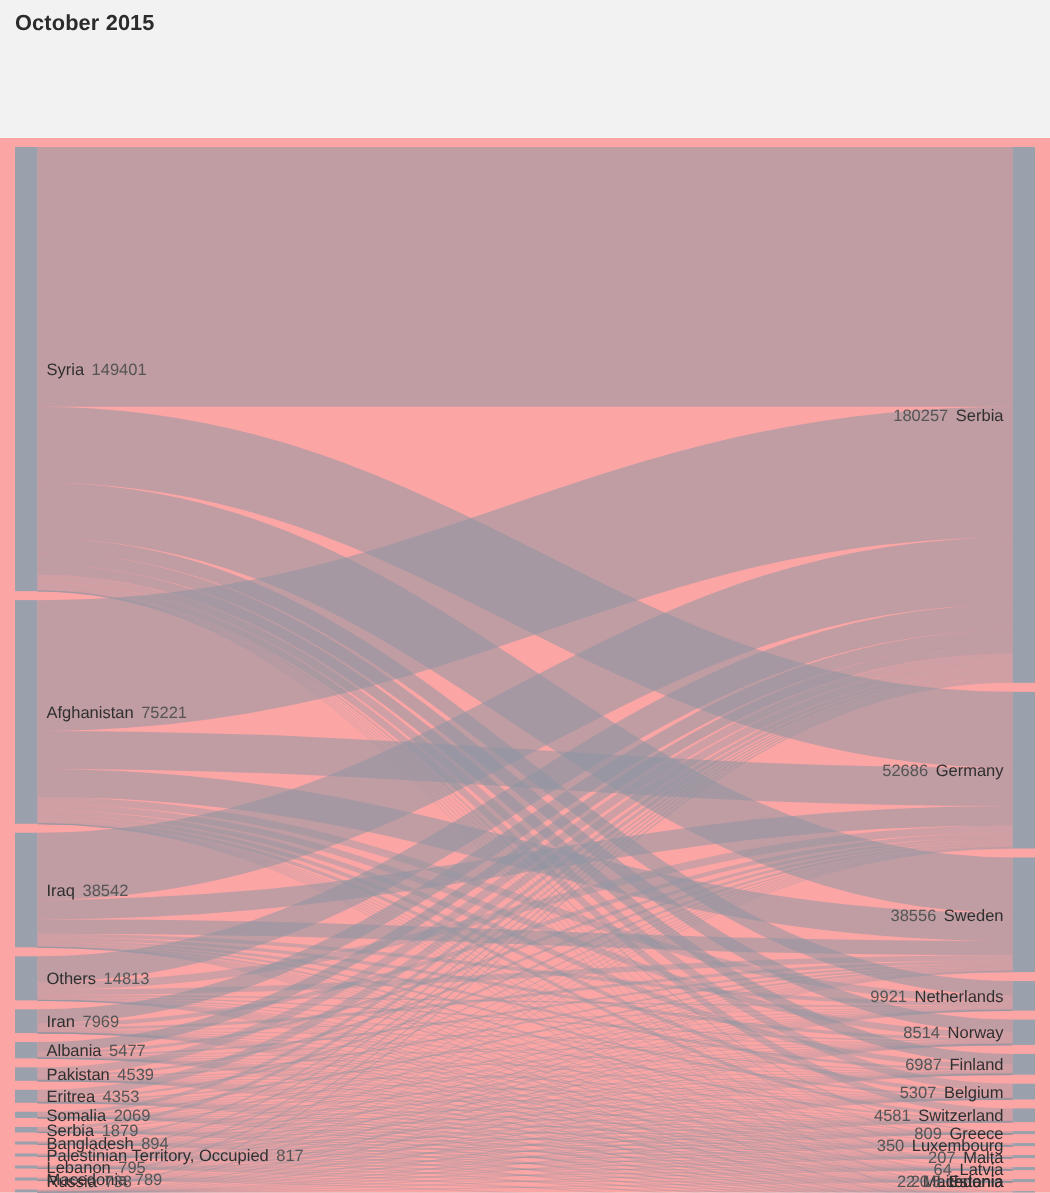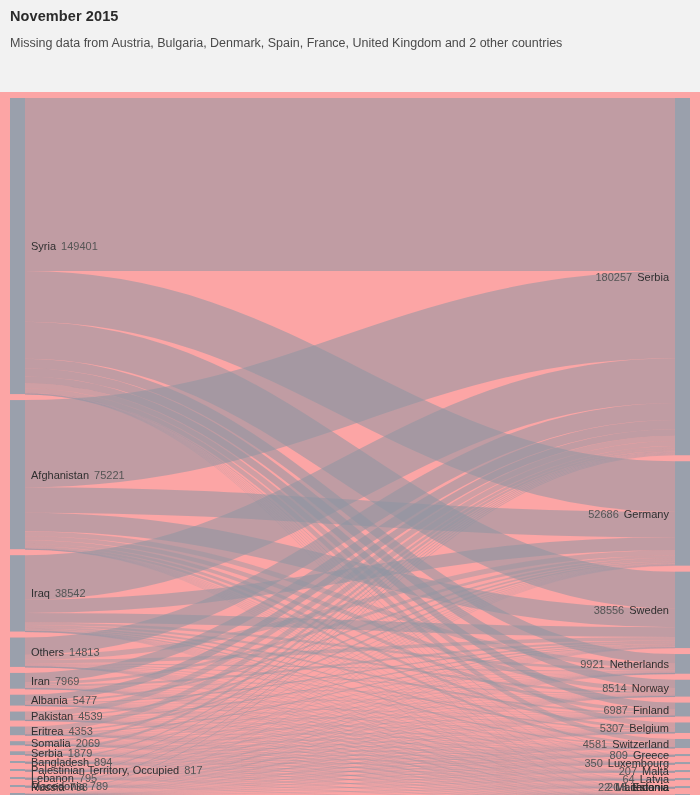--- a/index.html
+++ b/index.html
@@ -76,22 +76,21 @@
   .label-right {
     text-anchor: end;
   }
 </style>
 </head>
 <body>
 
 <div id="page">
 
   <div id="header">
-    <div id="chart-title">November 2015</div>
-    <div id="chart-subtitle">Missing data from Austria, Bulgaria, Denmark, Spain, France, United Kingdom and 2 other countries</div>
+    <div id="chart-title">October 2015</div>
   </div>
 
   <div id="sankey-wrap">
     <svg id="sankey" viewBox="0 0 700 703" preserveAspectRatio="none">
       <g id="links">
           <path class="link-path" d="M25,92.56 C298.0,92.56 402.0,92.56 675,92.56" stroke-width="173.12" stroke-opacity="0.55"></path>
           <path class="link-path" d="M25,351.67 C298.0,351.67 402.0,222.70 675,222.70" stroke-width="87.16" stroke-opacity="0.55"></path>
           <path class="link-path" d="M25,204.42 C298.0,204.42 402.0,394.54 675,394.54" stroke-width="50.60" stroke-opacity="0.55"></path>
           <path class="link-path" d="M25,485.50 C298.0,485.50 402.0,288.62 675,288.62" stroke-width="44.66" stroke-opacity="0.55"></path>
           <path class="link-path" d="M25,248.24 C298.0,248.24 402.0,498.18 675,498.18" stroke-width="37.03" stroke-opacity="0.55"></path>

